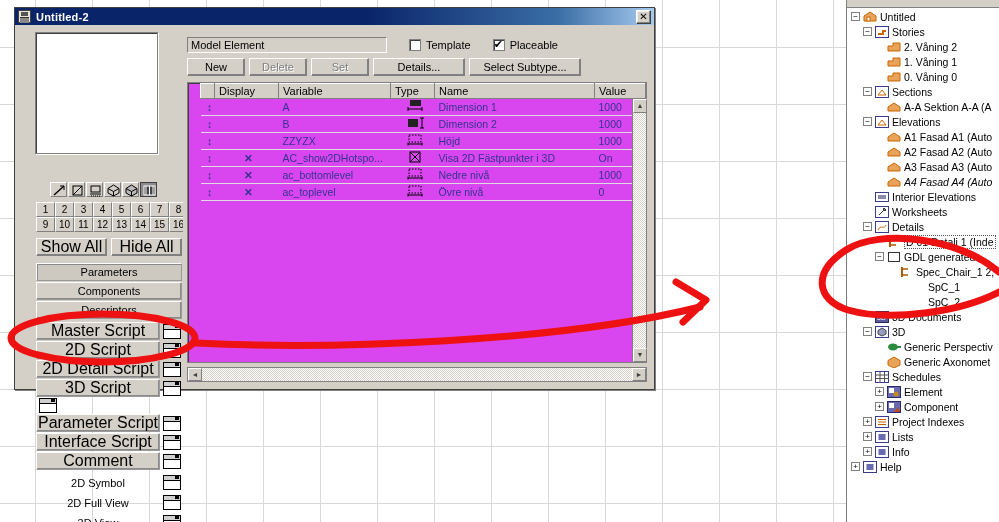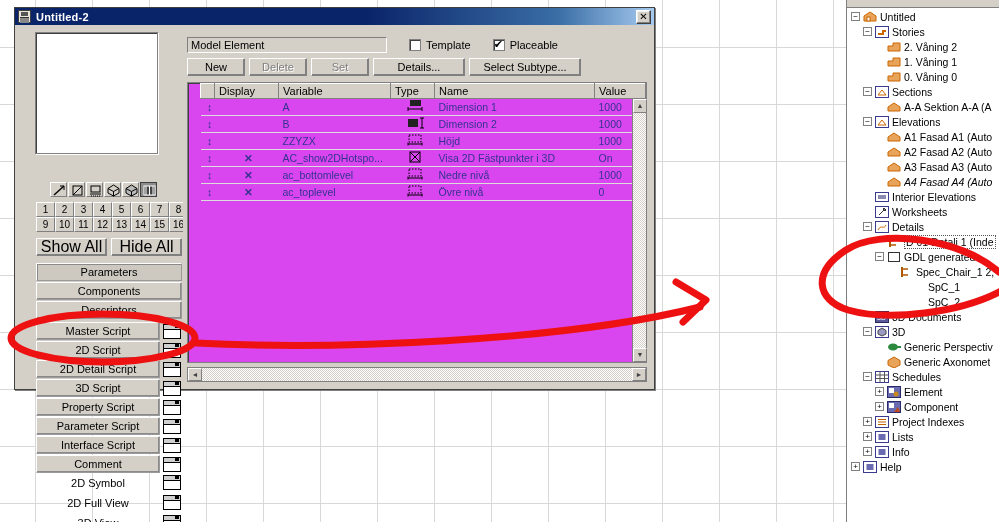--- a/index.html
+++ b/index.html
@@ -122,21 +122,21 @@
   .tabbtn.active { background:#cdc9c1; box-shadow: inset 1px 1px 0 #8a8a8a; }
 
   #script-stack { position:absolute; left:18px; top:292px; width:146px; }
   .scriptrow { display:flex; align-items:center; margin-bottom:1px; }
   .scriptbtn {
     width:124px; height:18px;
     background:#d4d0c8;
     border:1px solid #9a9a9a;
     border-top-color:#fdfdfd; border-left-color:#fdfdfd;
     box-shadow: inset -1px -1px 0 #8a8a8a;
-    font-size:11px; line-height:16px; text-align:center; color:#000;
+    font-size:16px; line-height:16px; text-align:center; color:#000;
   }
   .winicon {
     width:18px; height:15px; margin-left:3px;
     background:#ffffff; border:1px solid #000;
     position:relative;
   }
   .winicon::before{
     content:""; position:absolute; left:0; top:0; right:0; height:4px;
     background:#cfcfcf; border-bottom:1px solid #000;
   }
@@ -361,21 +361,20 @@
           </div>
           <div class="scriptrow">
             <div class="scriptbtn">2D Detail Script</div>
             <div class="winicon"></div>
           </div>
           <div class="scriptrow">
             <div class="scriptbtn">3D Script</div>
             <div class="winicon"></div>
           </div>
           <div class="scriptrow">
-            <div class="scriptbtn">Property Script</div>
             <div class="winicon"></div>
           </div>
           <div class="scriptrow">
             <div class="scriptbtn">Parameter Script</div>
             <div class="winicon"></div>
           </div>
           <div class="scriptrow">
             <div class="scriptbtn">Interface Script</div>
             <div class="winicon"></div>
           </div>

